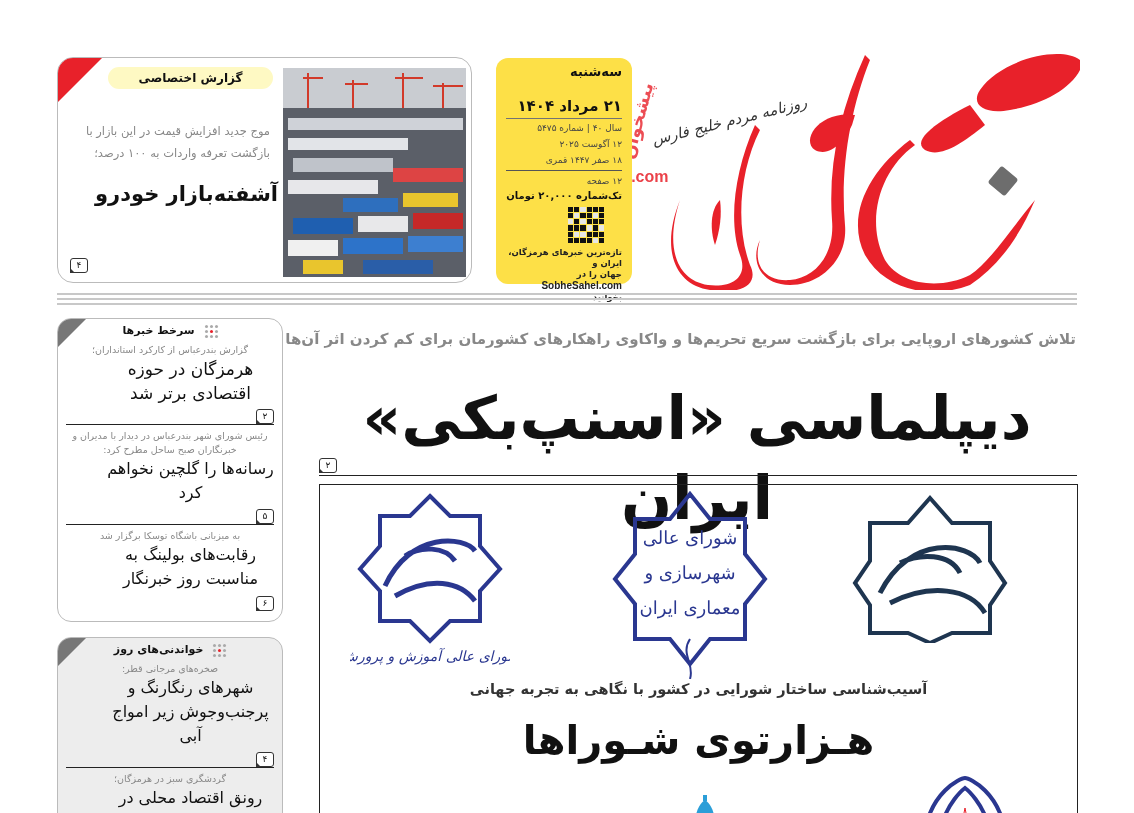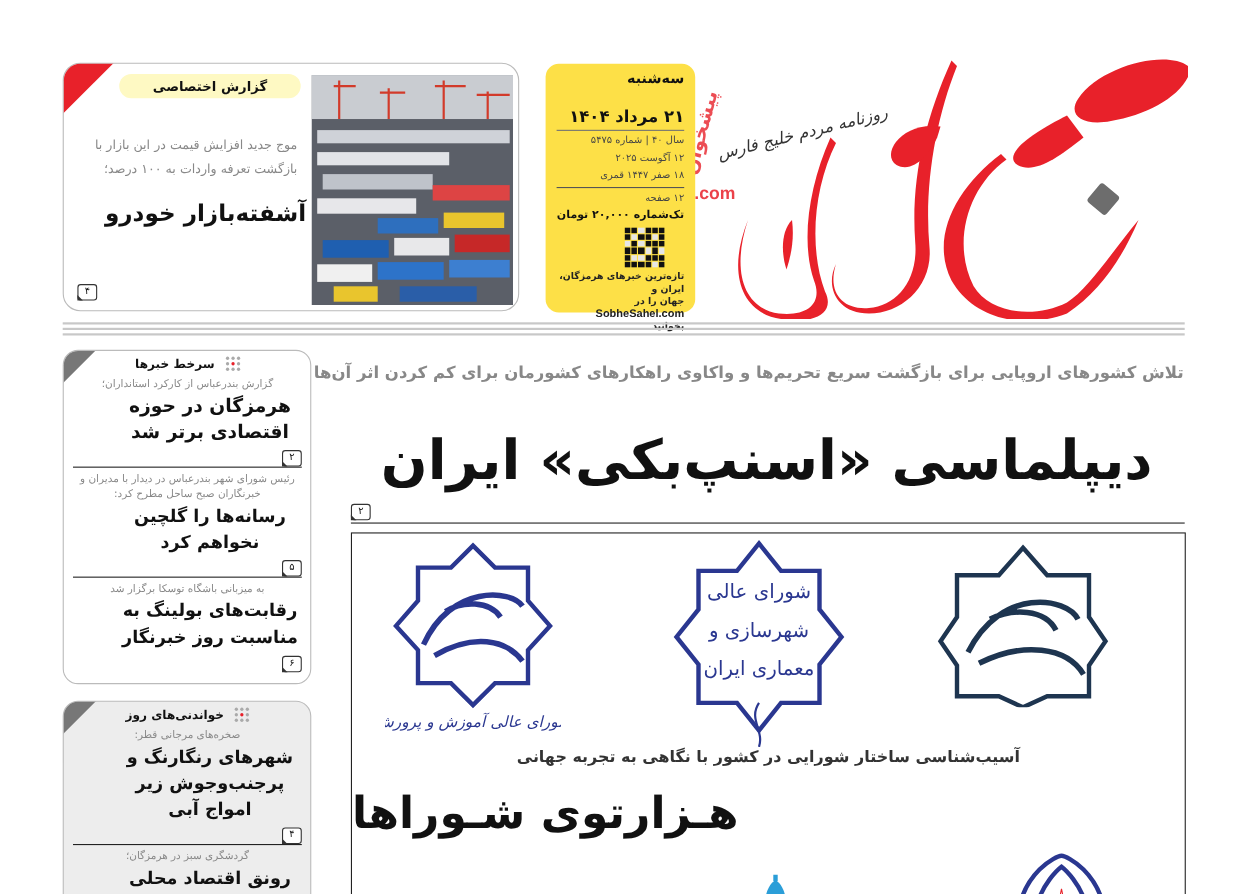--- a/index.html
+++ b/index.html
@@ -43,38 +43,38 @@
 
   
   .sidebox { position: absolute; left: 57px; width: 226px; border: 1px solid #bbb; border-radius: 14px; overflow: hidden; background: #fff; }
   .sidebox .corner { position: absolute; left: -1px; top: -1px; width: 0; height: 0; border-top: 30px solid #777; border-right: 30px solid transparent; }
   .sidebox .head { text-align: center; font-size: 11px; font-weight: bold; height: 24px; line-height: 24px; }
   .dots { display: inline-grid; grid-template-columns: repeat(3, 3px); gap: 2px; vertical-align: middle; margin-left: 6px; }
   .dots i { width: 3px; height: 3px; border-radius: 50%; background: #aaa; display: block; }
   .dots i.r { background: #e8212a; }
   .item { padding: 0 8px; text-align: center; }
   .item .k { font-size: 9.5px; color: #888; line-height: 14px; }
-  .item .h { font-size: 16px; font-weight: bold; line-height: 24px; letter-spacing: -0.5px; margin-left: 41px; }
+  .item .h { font-size: 16px; font-weight: normal; line-height: 24px; letter-spacing: -0.5px; margin-left: 41px; }
   .item .h.big { font-size: 17px; }
   .item .foot { display: flex; align-items: flex-end; border-bottom: 1px solid #222; margin: 2px 0 4px; height: 18px; }
   .item .foot.nob { border-bottom: none; }
   .sb1 { top: 318px; height: 304px; }
   .sb2 { top: 637px; height: 190px; background: #ededed; }
 
   
   .lead-kicker { position: absolute; left: 318px; top: 330px; width: 758px; font-size: 15px; font-weight: bold; color: #888; text-align: right; white-space: nowrap; }
-  .lead-headline { position: absolute; left: 318px; top: 378px; width: 758px; font-size: 50px; font-weight: bold; text-align: center; letter-spacing: -2px; line-height: 80px; }
+  .lead-headline { position: absolute; left: 318px; top: 378px; width: 758px; font-size: 60px; font-weight: bold; text-align: center; letter-spacing: -2px; line-height: 80px; }
   .lead-foot { position: absolute; left: 319px; top: 458px; width: 758px; height: 18px; border-bottom: 1px solid #222; }
   .lead-foot .pagebadge { position: absolute; left: 0; top: 0; }
 
   
   .feature { position: absolute; left: 319px; top: 484px; width: 759px; height: 340px; border: 1px solid #222; }
   .logo { position: absolute; }
   .feature .kicker { position: absolute; left: 0; top: 196px; width: 100%; text-align: center; font-size: 14.5px; color: #333; font-weight: bold; }
-  .feature .headline { position: absolute; left: 0; top: 232px; width: 100%; text-align: left; font-size: 40px; font-weight: bold; letter-spacing: -1px; }
+  .feature .headline { position: absolute; left: 0; top: 232px; width: 100%; text-align: center; font-size: 40px; font-weight: bold; letter-spacing: -1px; }
 </style>
 </head>
 <body>
 
 <div class="masthead-logo">
   <svg viewBox="0 0 440 240">
 
     <g fill="#e8212a">
       <path d="M440 10 C420 -5 360 10 340 40 C330 55 345 65 370 60 C400 55 430 40 440 20 Z"></path>
       <path d="M330 55 C300 70 270 90 285 100 C300 108 320 95 345 75 Z"></path>

